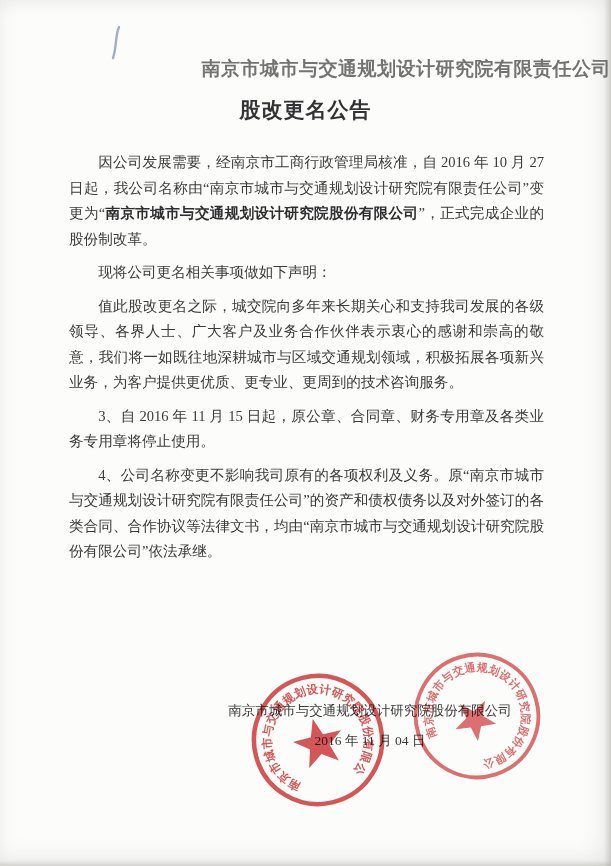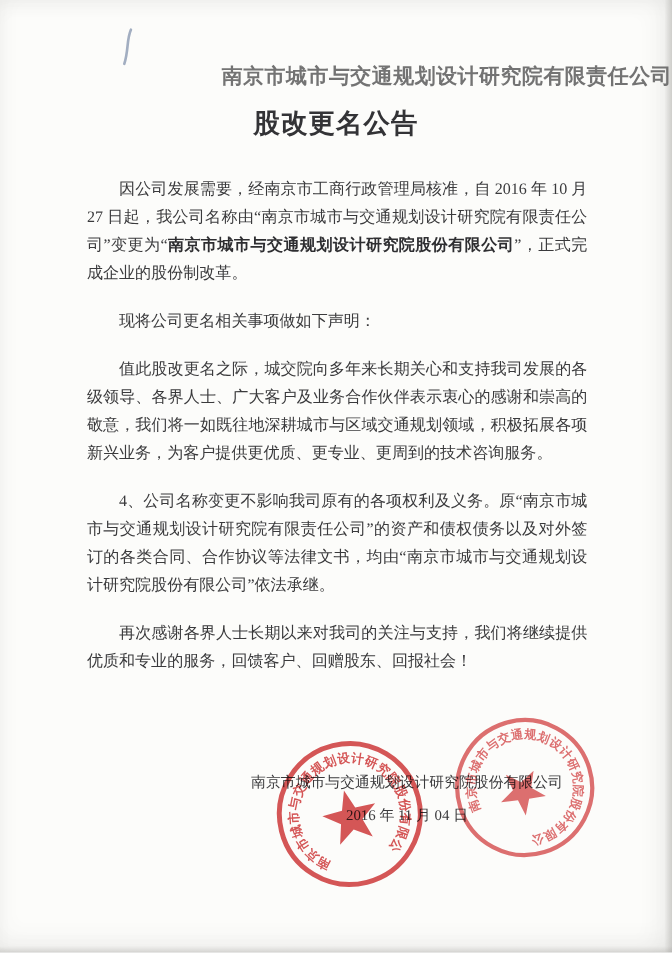--- a/index.html
+++ b/index.html
@@ -17,29 +17,29 @@
     background:linear-gradient(to left,rgba(120,118,112,.25),rgba(120,118,112,0));}
   .scan-edge-bottom{position:absolute;bottom:0;left:0;width:100%;height:6px;
     background:linear-gradient(to top,rgba(120,118,112,.22),rgba(120,118,112,0));}
   .title1{
     position:absolute;top:56px;left:0;width:100%;
     text-align:right;font-size:19px;font-weight:bold;color:#737373;
     letter-spacing:.5px;
   }
   .title2{
     position:absolute;top:96px;left:0;width:100%;
-    text-align:center;font-size:24px;font-weight:bold;color:#333336;
+    text-align:center;font-size:21px;font-weight:bold;color:#333336;
     letter-spacing:1px;
   }
   .body-text{
     position:absolute;top:142px;left:61px;width:491px;
     font-size:14.6px;line-height:25.5px;
     text-align:justify;
   }
-  .body-text p{margin:18px;text-indent:2em;}
+  .body-text p{margin:8px;text-indent:2em;}
   .body-text b{font-weight:bold;color:#2e2e31;}
   .footer{
     position:absolute;top:696px;left:150px;width:440px;
     text-align:center;font-size:13.5px;line-height:29.5px;color:#3a3a3c;
   }
   .seal{position:absolute;mix-blend-mode:multiply;}
   .seal svg{display:block;}
   .seal-left{left:247px;top:669px;opacity:.88;transform:rotate(-14deg);}
   .seal-right{left:409px;top:648px;opacity:.82;transform:rotate(28deg);}
   .pen-mark{position:absolute;left:108px;top:24px;opacity:.75;}
@@ -56,22 +56,22 @@
     <path d="M 11 3 C 7 12, 9 22, 5 34" fill="none" stroke="#8594ae" stroke-width="2.4" stroke-linecap="round"></path>
   </svg>
 
   <div class="title1">南京市城市与交通规划设计研究院有限责任公司</div>
   <div class="title2">股改更名公告</div>
 
   <div class="body-text">
     <p><span>因公司发展需要，经南京市工商行政管理局核准，自 2016 年 10 月 27 日起，我公司名称由“南京市城市与交通规划设计研究院有限责任公司”变更为“</span><b>南京市城市与交通规划设计研究院股份有限公司</b><span>”，正式完成企业的股份制改革。</span></p>
     <p>现将公司更名相关事项做如下声明：</p>
     <p>值此股改更名之际，城交院向多年来长期关心和支持我司发展的各级领导、各界人士、广大客户及业务合作伙伴表示衷心的感谢和崇高的敬意，我们将一如既往地深耕城市与区域交通规划领域，积极拓展各项新兴业务，为客户提供更优质、更专业、更周到的技术咨询服务。</p>
+    <p>3、自 2016 年 11 月 15 日起，原公章、合同章、财务专用章及各类业务专用章将停止使用。</p>
     <p>4、公司名称变更不影响我司原有的各项权利及义务。原“南京市城市与交通规划设计研究院有限责任公司”的资产和债权债务以及对外签订的各类合同、合作协议等法律文书，均由“南京市城市与交通规划设计研究院股份有限公司”依法承继。</p>
-    <p>再次感谢各界人士长期以来对我司的关注与支持，我们将继续提供优质和专业的服务，回馈客户、回赠股东、回报社会！</p>
   </div>
 
   <div class="footer">
     <div>南京市城市与交通规划设计研究院股份有限公司</div>
     <div>2016 年 11 月 04 日</div>
   </div>
 
   <div class="seal seal-left">
     <svg width="142" height="142" viewBox="0 0 142 142">
       <defs>

